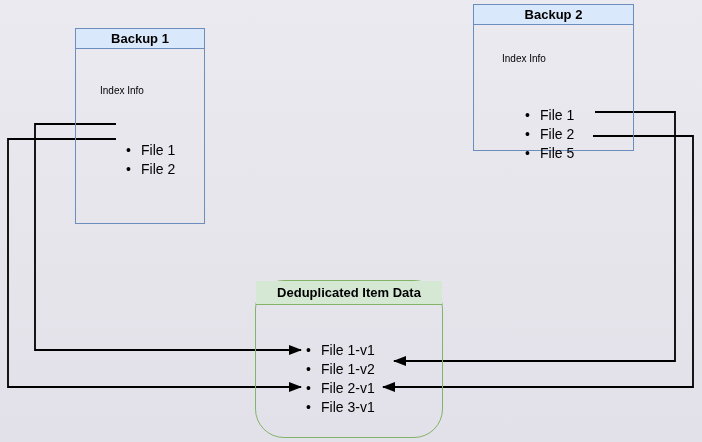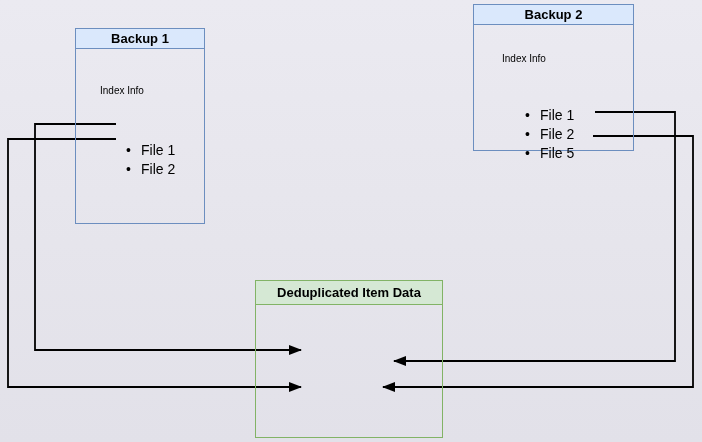--- a/index.html
+++ b/index.html
@@ -28,21 +28,21 @@
     stroke: #000000;
     stroke-width: 1.8;
   }
   .box {
     position: absolute;
     border: 1px solid;
     box-sizing: border-box;
     background: transparent;
   }
   .box.blue  { border-color: #6c8ebf; }
-  .box.green { border-color: #82b366; }
+  .box.green { border-color: #82b366; border-radius: 29px; }
   .box-title {
     font-weight: bold;
     font-size: 13px;
     text-align: center;
     border-bottom: 1px solid;
     box-sizing: border-box;
   }
   .blue-title {
     background: #dae8fc;
     border-color: #6c8ebf;
@@ -121,15 +121,21 @@
     <div class="index-info">Index Info</div>
     <ul class="file-list">
       <li>File 1</li>
       <li>File 2</li>
       <li>File 5</li>
     </ul>
   </div>
 
   <div class="box green" id="dedup-box">
     <div class="box-title green-title">Deduplicated Item Data</div>
+    <ul class="file-list">
+      <li>File 1-v1</li>
+      <li>File 1-v2</li>
+      <li>File 2-v1</li>
+      <li>File 3-v1</li>
+    </ul>
   </div>
 
 </div>
 
 </body></html>

